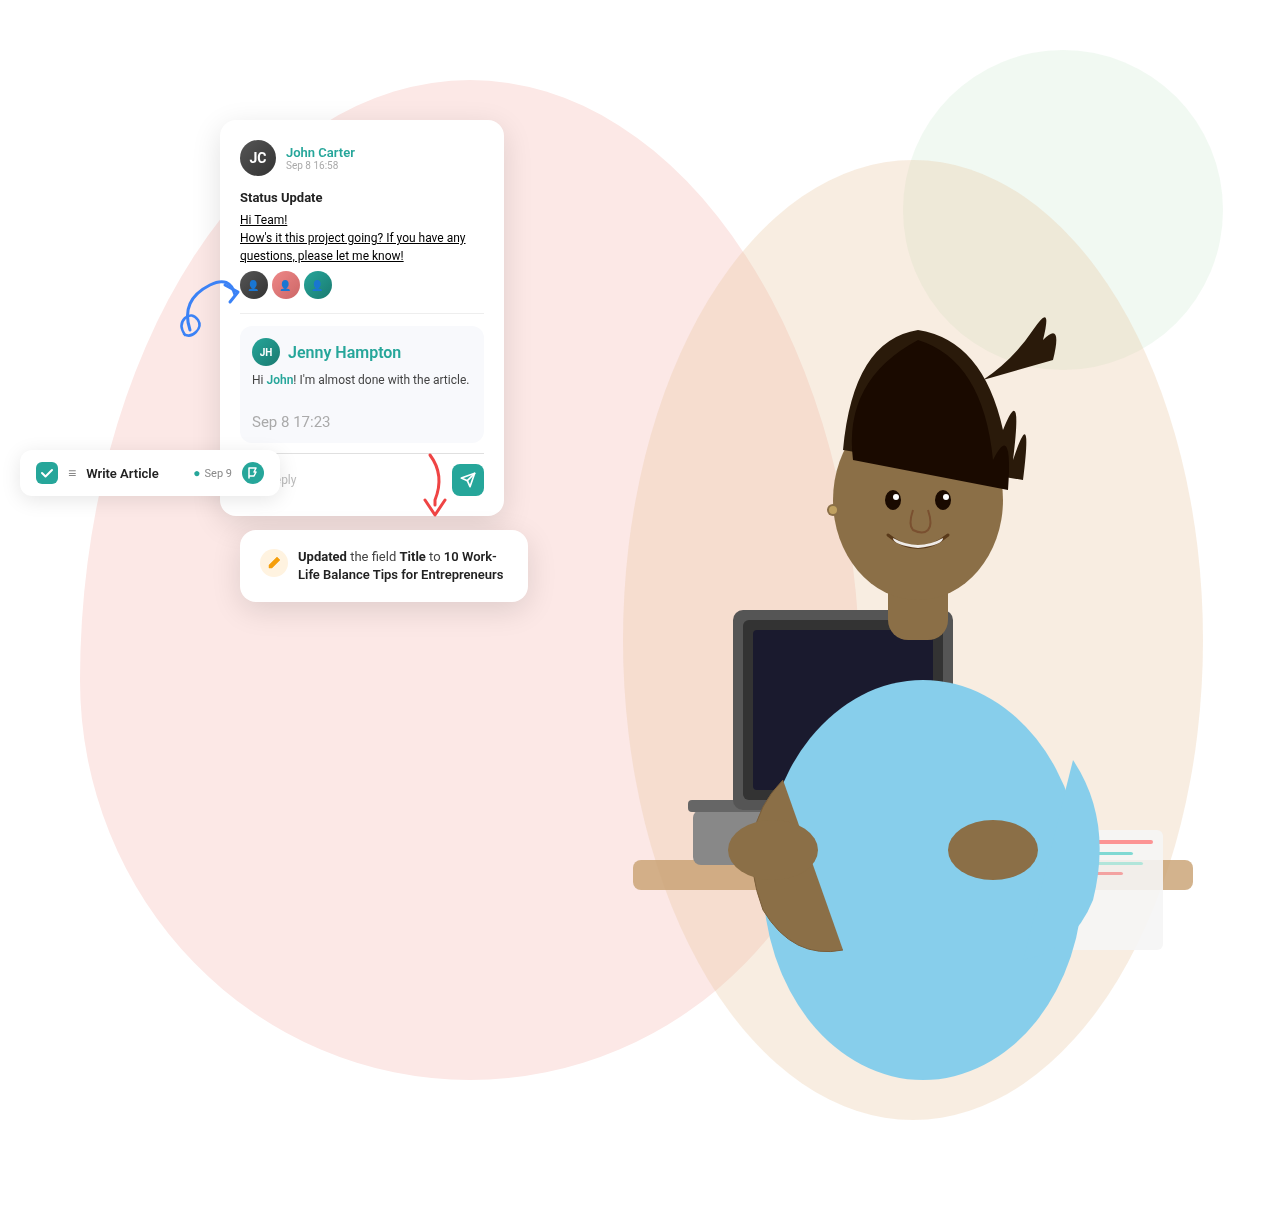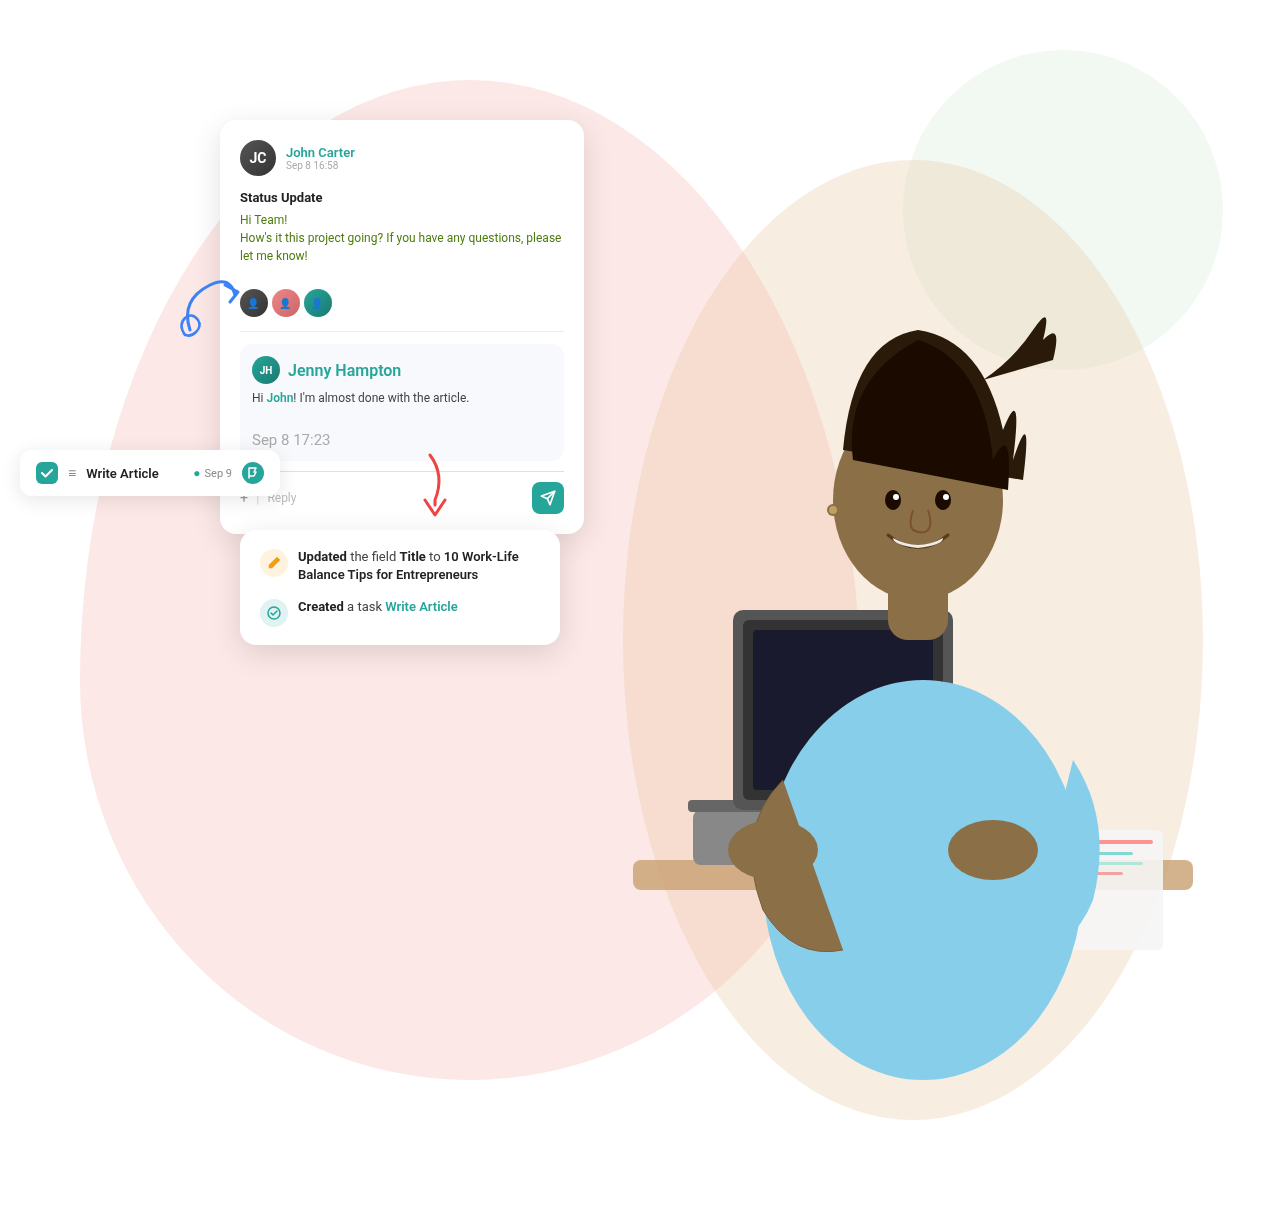--- a/index.html
+++ b/index.html
@@ -44,21 +44,21 @@
       width: 680px;
       height: 1050px;
       z-index: 1;
     }
 
     
     .status-card {
       position: absolute;
       top: 120px;
       left: 220px;
-      width: 364px;
+      width: 284px;
       background: #ffffff;
       border-radius: 16px;
       box-shadow: 0 8px 30px rgba(0,0,0,0.12);
       padding: 20px;
       z-index: 10;
     }
 
     .card-header {
       display: flex;
       align-items: center;
@@ -106,23 +106,24 @@
 
     .card-title {
       font-size: 13px;
       font-weight: 700;
       color: #222;
       margin-bottom: 6px;
     }
 
     .card-body-text {
       font-size: 12px;
-      color: #4d7c0f;
+      color: #000000;
       line-height: 1.5;
-      margin-bottom: 24px;
+      margin-bottom: 6px;
+      text-decoration: underline;
     }
 
     .avatar-group {
       display: flex;
       gap: 4px;
       margin-bottom: 14px;
     }
 
     .avatar-dark {
       background: linear-gradient(135deg, #555, #333);
@@ -264,21 +265,21 @@
       display: flex;
       align-items: center;
       justify-content: center;
     }
 
     
     .activity-card {
       position: absolute;
       top: 530px;
       left: 240px;
-      width: 320px;
+      width: 288px;
       background: #ffffff;
       border-radius: 16px;
       box-shadow: 0 8px 30px rgba(0,0,0,0.12);
       padding: 18px 20px;
       z-index: 10;
     }
 
     .activity-item {
       display: flex;
       align-items: flex-start;
@@ -497,24 +498,13 @@
     <div class="activity-icon-circle icon-orange">
       <svg width="16" height="16" viewBox="0 0 16 16" fill="none">
         <path d="M11 2L14 5L6 13H3V10L11 2Z" fill="#f59e0b" stroke="#f59e0b" stroke-width="0.5"></path>
       </svg>
     </div>
     <div class="activity-text">
       <span class="bold">Updated</span> the field <span class="bold">Title</span> to <span class="dest">10 Work-Life Balance Tips for Entrepreneurs</span>
     </div>
   </div>
 
-  <div class="activity-item">
-    <div class="activity-icon-circle icon-teal">
-      <svg width="16" height="16" viewBox="0 0 16 16" fill="none">
-        <circle cx="8" cy="8" r="6" stroke="#26a69a" stroke-width="1.5" fill="none"></circle>
-        <path d="M5 8L7 10L11 6" stroke="#26a69a" stroke-width="1.5" stroke-linecap="round" stroke-linejoin="round"></path>
-      </svg>
-    </div>
-    <div class="activity-text">
-      <span class="bold">Created</span> a task <span class="link">Write Article</span>
-    </div>
-  </div>
 </div>
 
 </body></html>

